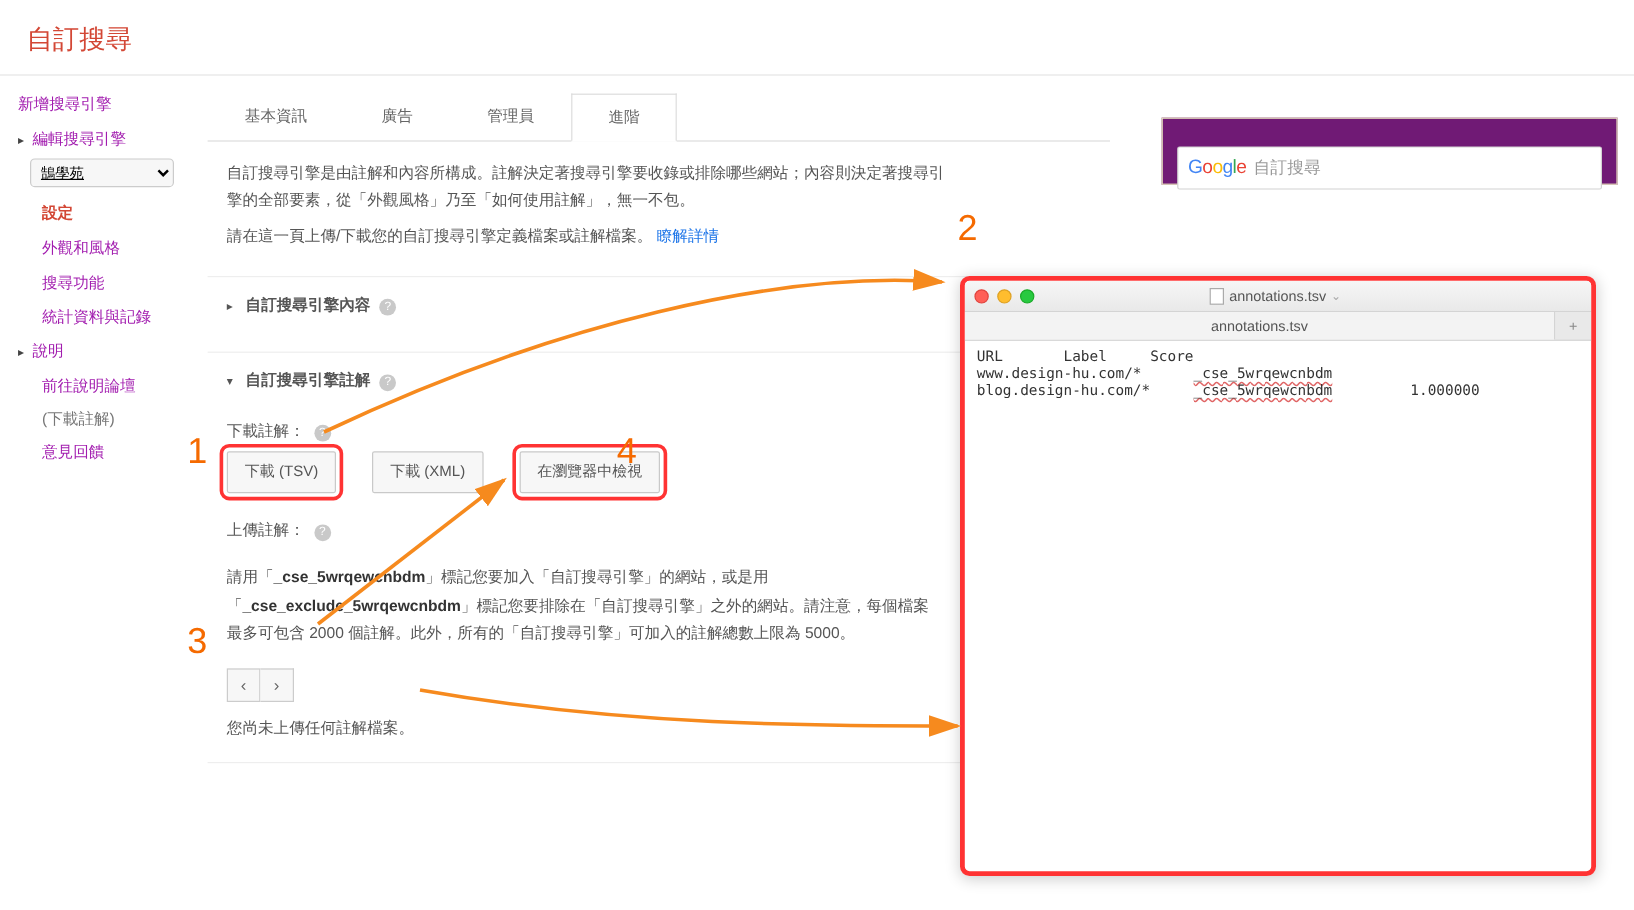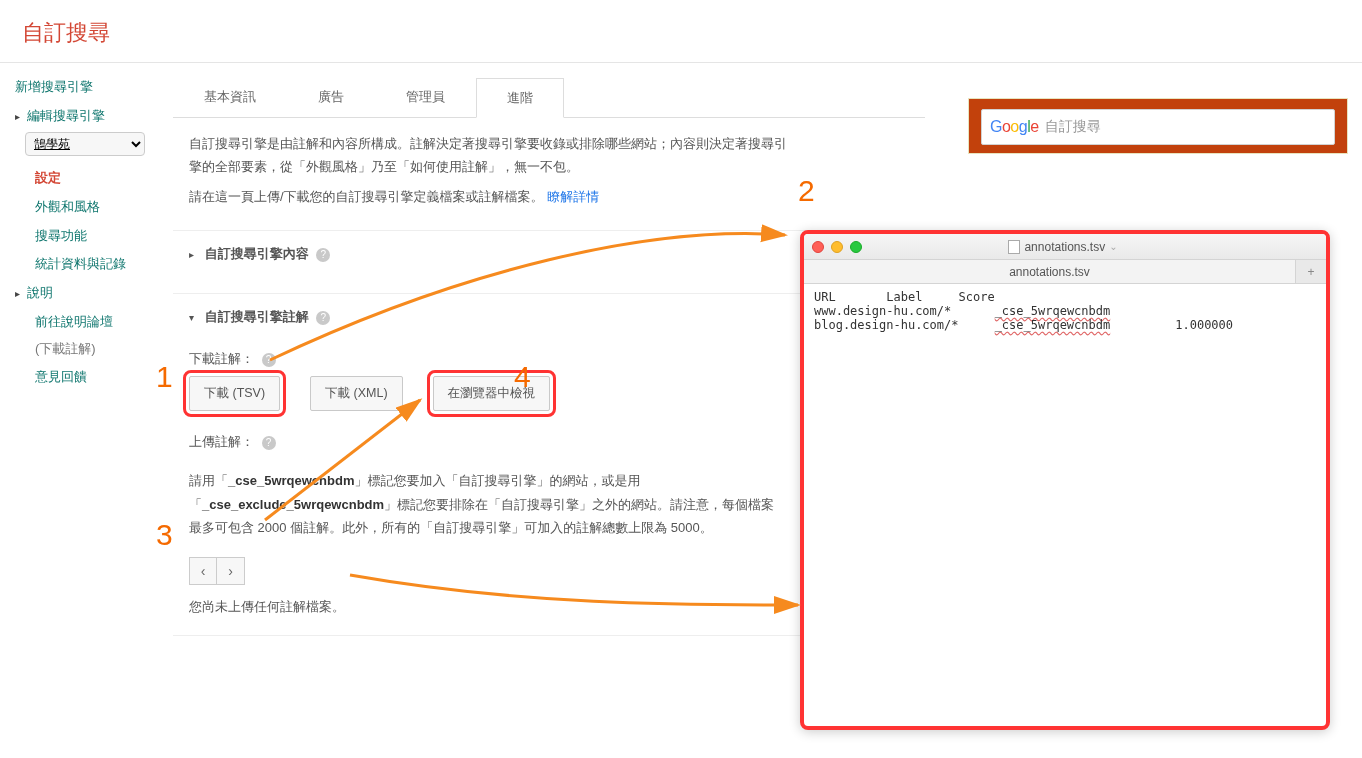--- a/index.html
+++ b/index.html
@@ -24,21 +24,21 @@
   .main {
     display: flex;
   }
   .sidebar {
     width: 165px;
     padding: 10px 8px 10px 15px;
     font-size: 13px;
     line-height: 1.9;
     color: #666;
   }
-  .sidebar .nav-item { display:block; padding: 2px 0; color:#0f766e; }
+  .sidebar .nav-item { display:block; padding: 2px 0; color:#a21caf; }
   .sidebar .nav-item.top { font-weight: normal; }
   .sidebar .nav-item.selected { color: #d34735; font-weight: bold; }
   .sidebar .sub { padding-left: 20px; }
   .sidebar .caret::before {
     content: "▸"; font-size: 10px; color:#444; display:inline-block; width:12px;
   }
   .sidebar select {
     width: 120px; height: 24px; margin: 2px 0 8px 10px;
     border:1px solid #ccc; border-radius:4px; background:#f7f7f7;
     font-size:12px; padding:0 4px;text-decoration:underline;
@@ -130,22 +130,22 @@
     font-size:30px;
     font-family: Arial;
   }
 
   
   .preview {
     position:absolute;
     left:968px; top:98px;
     width:380px; height:56px;
     border:1px solid #e8e4be;
-    background:#c2410c;
-    padding:10px 12px;
+    background:#701a75;
+    padding:23px 12px;
   }
   .preview .search {
     width:100%; height:36px; border:1px solid #d2d2d2; border-radius:2px;
     display:flex; align-items:center; padding:0 8px; gap:6px;
     background:#fff;
   }
   .g-logo { font-family: Arial; font-size:16px; letter-spacing:-0.5px; }
   .g-logo .b{color:#4285f4}.g-logo .r{color:#ea4335}.g-logo .y{color:#fbbc05}.g-logo .g{color:#34a853}
 
   

